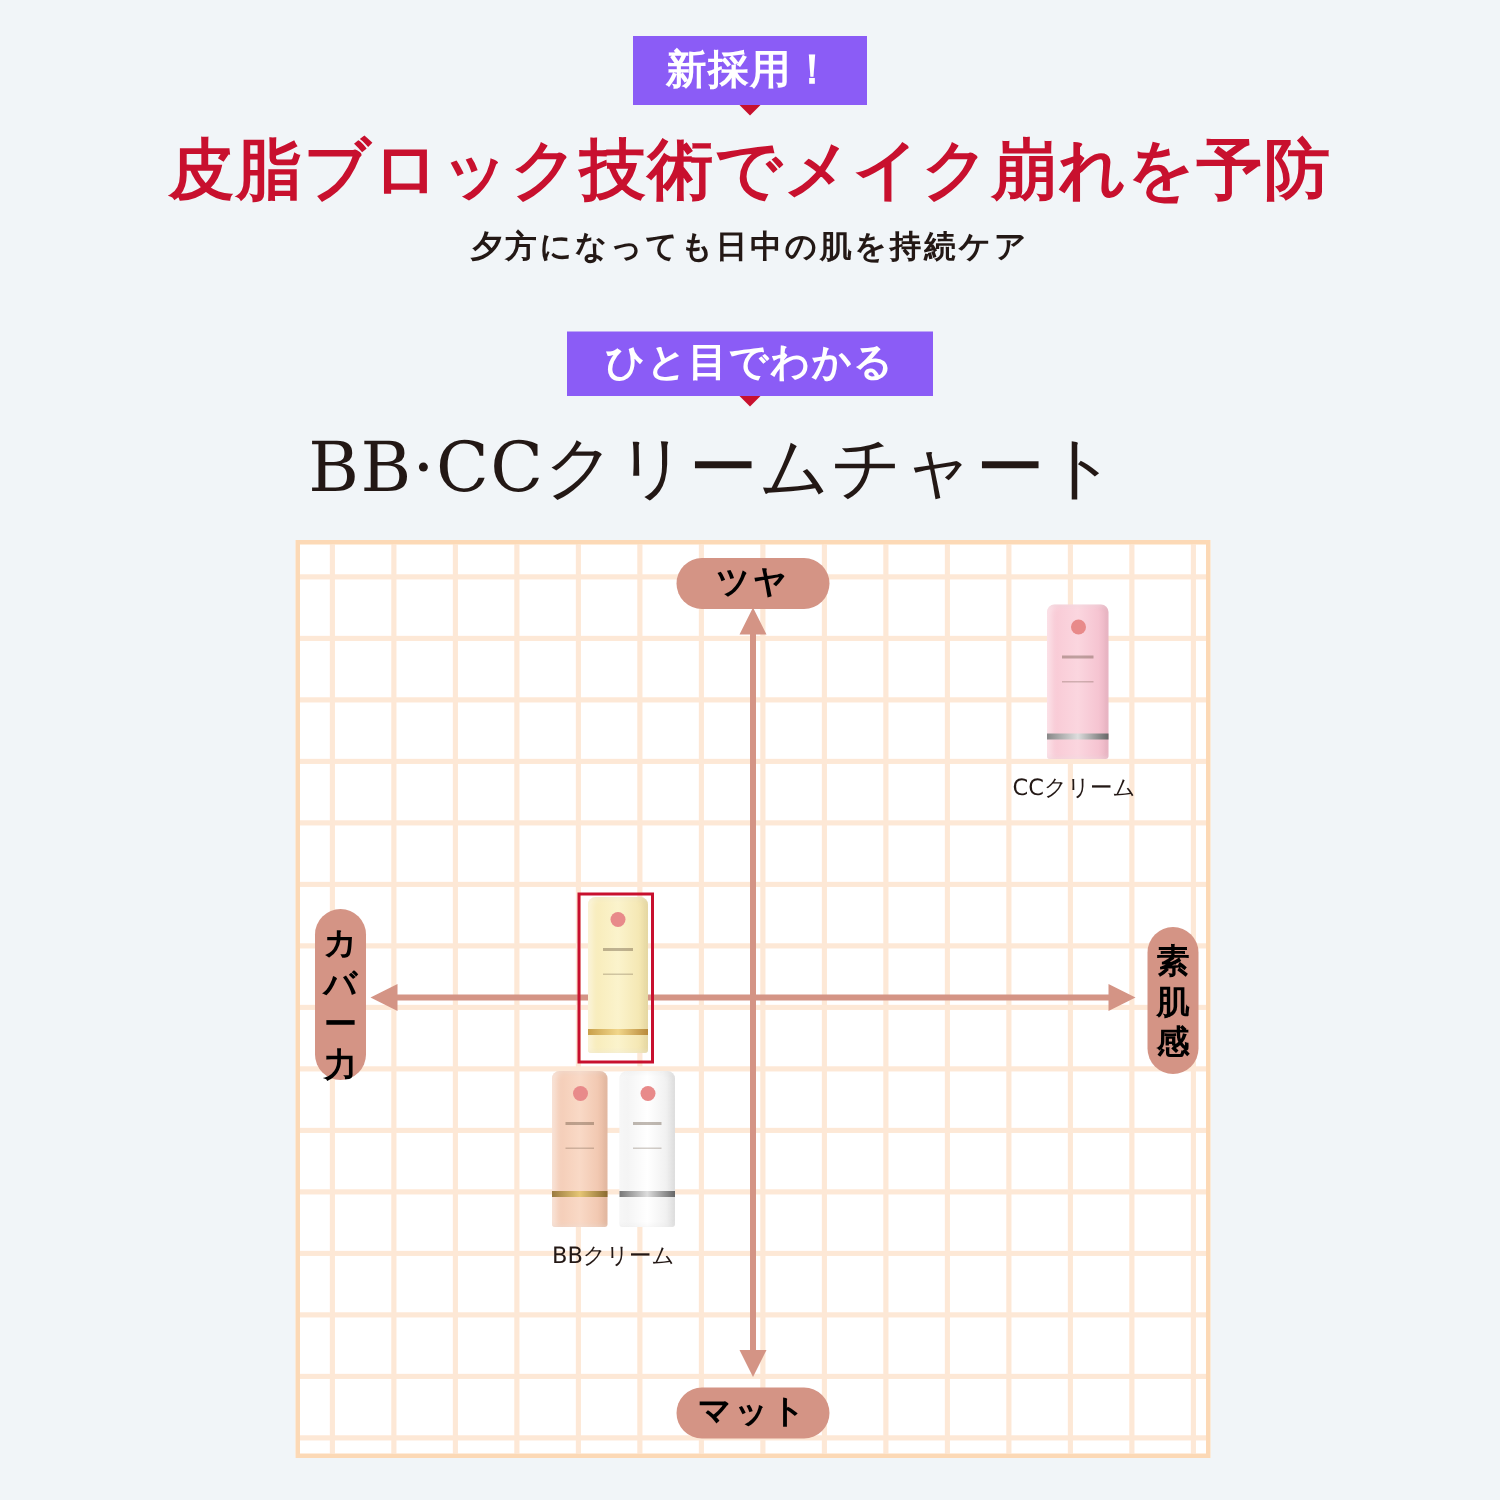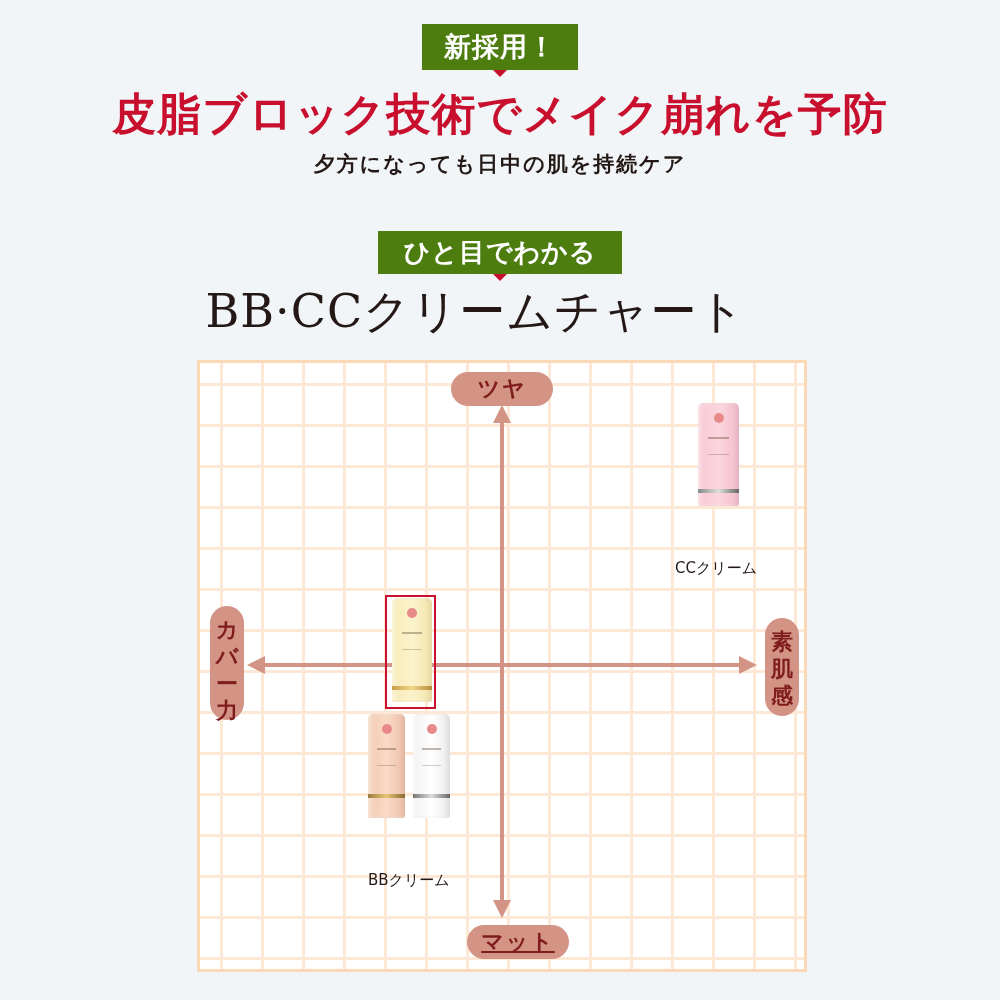--- a/index.html
+++ b/index.html
@@ -5,38 +5,38 @@
   * { box-sizing: border-box; margin: 0; padding: 0; }
   html, body { width: 1000px; height: 1000px; overflow: hidden; }
   body {
     background: #f1f5f8;
     font-family: "DejaVu Sans", "Liberation Sans", sans-serif;
     position: relative;
     color: #231815;
   }
   .tag {
     position: absolute;
-    background: #4d7c0f;
+    background: #8b5cf6;
     color: #ffffff;
     font-weight: bold;
     text-align: center;
     letter-spacing: 1px;
   }
   .tag::after {
     content: "";
     position: absolute;
     left: 50%;
     bottom: -7px;
     margin-left: -7px;
     border-left: 7px solid transparent;
     border-right: 7px solid transparent;
     border-top: 7px solid #c8102e;
   }
   #tag-new { left: 422px; top: 24px; width: 156px; height: 46px; font-size: 27px; line-height: 46px; }
-  #tag-glance { left: 378px; top: 221px; width: 244px; height: 43px; font-size: 26px; line-height: 43px; margin-top: 10px; }
+  #tag-glance { left: 378px; top: 221px; width: 244px; height: 43px; font-size: 26px; line-height: 43px; }
   .headline {
     position: absolute; left: 0; top: 88px; width: 1000px;
     text-align: center; color: #c8102e; font-weight: bold;
     font-size: 44px; letter-spacing: 1px; line-height: 52px;
   }
   .subhead {
     position: absolute; left: 0; top: 144px; width: 1000px;
     text-align: center; color: #231815; font-weight: bold;
     font-size: 21px; letter-spacing: 2px; line-height: 40px;
   }
@@ -64,27 +64,27 @@
   .axis-h {
     position: absolute; left: 262px; top: 663px; width: 480px; height: 4px;
     background: #d49485;
   }
   .arrow { position: absolute; width: 0; height: 0; }
   .arrow-up { left: 493px; top: 405px; border-left: 9px solid transparent; border-right: 9px solid transparent; border-bottom: 18px solid #d49485; }
   .arrow-down { left: 493px; top: 900px; border-left: 9px solid transparent; border-right: 9px solid transparent; border-top: 18px solid #d49485; }
   .arrow-left { left: 247px; top: 656px; border-top: 9px solid transparent; border-bottom: 9px solid transparent; border-right: 18px solid #d49485; }
   .arrow-right { left: 739px; top: 656px; border-top: 9px solid transparent; border-bottom: 9px solid transparent; border-left: 18px solid #d49485; }
   .pill {
-    position: absolute; background: #d49485; color: #7f1d1d;
+    position: absolute; background: #d49485; color: #000000;
     font-weight: bold; text-align: center; border-radius: 20px;
   }
   .pill-h { height: 34px; line-height: 34px; font-size: 22px; letter-spacing: 2px; }
   .pill-v { width: 34px; font-size: 22px; line-height: 27px; padding-top: 10px; }
   #pill-gloss { left: 451px; top: 372px; width: 102px; }
-  #pill-matte { left: 467px; top: 925px; width: 102px; text-decoration: underline; }
+  #pill-matte { left: 451px; top: 925px; width: 102px; }
   #pill-cover { left: 210px; top: 606px; height: 114px; }
   #pill-natural { left: 765px; top: 618px; height: 98px; }
   .tube {
     position: absolute; border-radius: 5px 5px 2px 2px;
     box-shadow: inset -3px 0 4px rgba(0,0,0,0.06), inset 3px 0 4px rgba(255,255,255,0.5);
   }
   .tube .logo {
     position: absolute; left: 50%; top: 10px; width: 10px; height: 10px; margin-left: -5px;
     border-radius: 50%; background: #e88a8a;
   }
@@ -100,21 +100,21 @@
   #tube-bb-yellow .band { top: 88px; background: linear-gradient(to right, #c9a04a, #f1d68a, #b8893a); }
   #tube-bb-peach { left: 368px; top: 714px; width: 37px; height: 104px; background: linear-gradient(to right, #f3c9b2, #f9d9c6 50%, #eec0a7); }
   #tube-bb-peach .band { top: 80px; background: linear-gradient(to right, #9b7a3f, #e6c675, #8a6a30); }
   #tube-bb-white { left: 413px; top: 714px; width: 37px; height: 104px; background: linear-gradient(to right, #f0f0f0, #ffffff 50%, #eaeaea); }
   #tube-bb-white .band { top: 80px; background: linear-gradient(to right, #777, #ddd, #666); }
   .highlight-box {
     position: absolute; left: 385px; top: 595px; width: 51px; height: 114px;
     border: 2px solid #c8102e;
   }
   .product-label {
-    position: absolute; font-size: 15px; color: #231815; font-weight: normal; margin-top: 43px;
+    position: absolute; font-size: 15px; color: #231815; font-weight: normal;
   }
   #label-cc { left: 675px; top: 516px; }
   #label-bb { left: 368px; top: 828px; text-align: center; }
 </style>
 </head>
 <body>
 
 <div id="tag-new" class="tag">新採用！</div>
 <div class="headline">皮脂ブロック技術でメイク崩れを予防</div>
 <div class="subhead">夕方になっても日中の肌を持続ケア</div>

